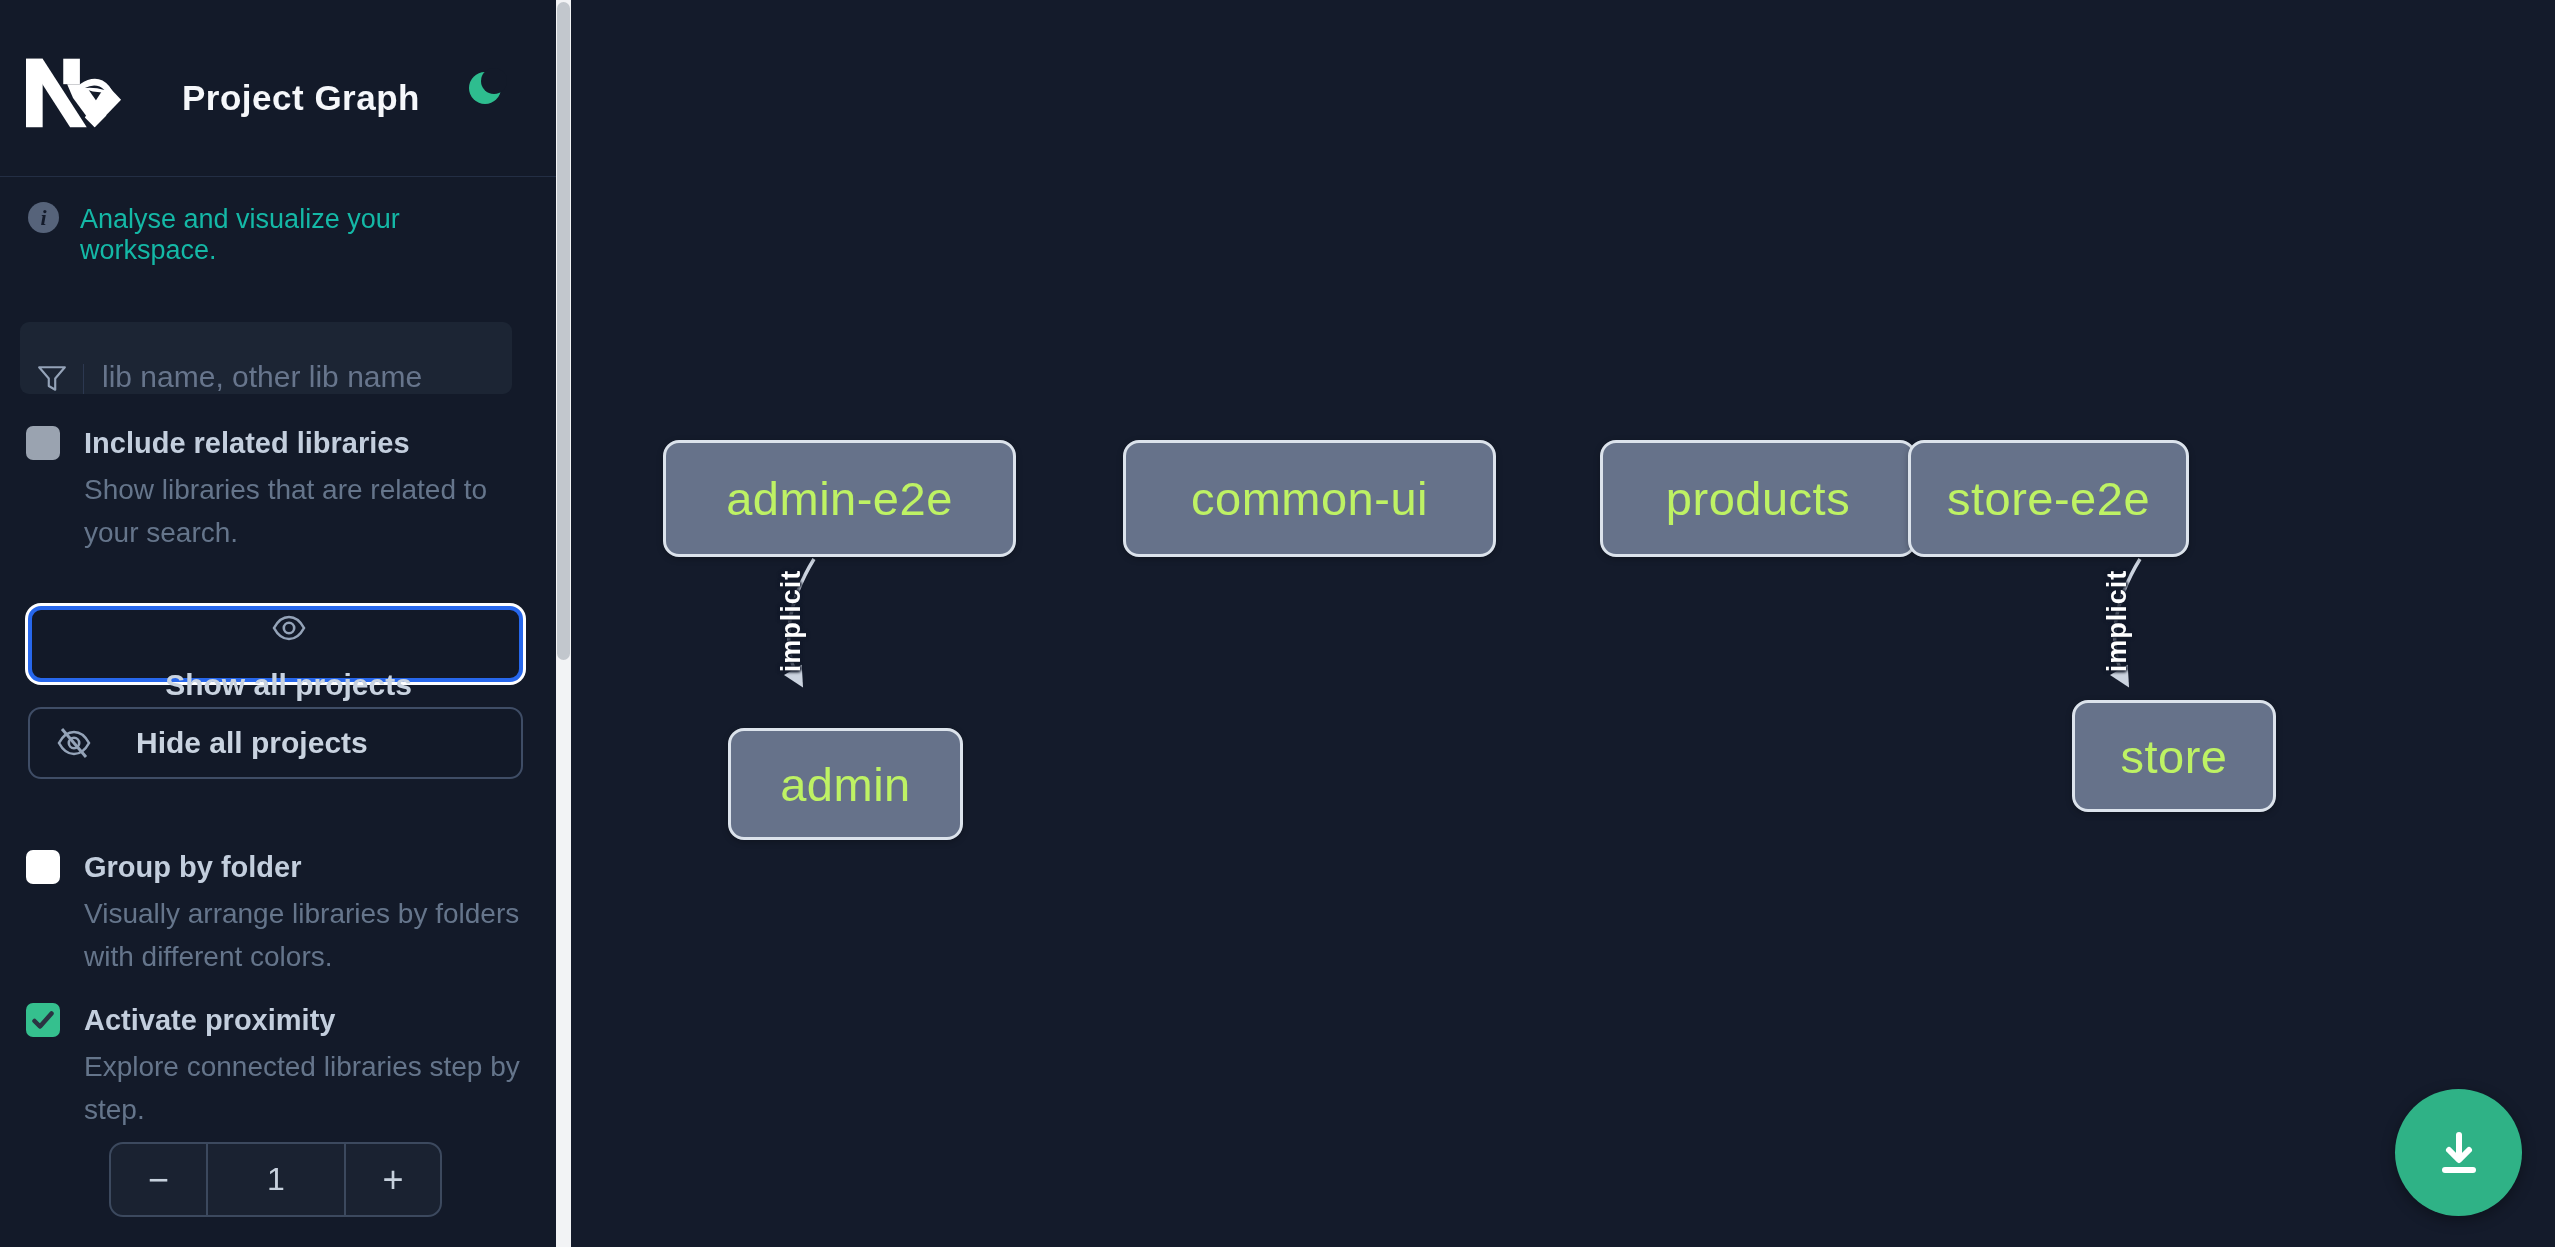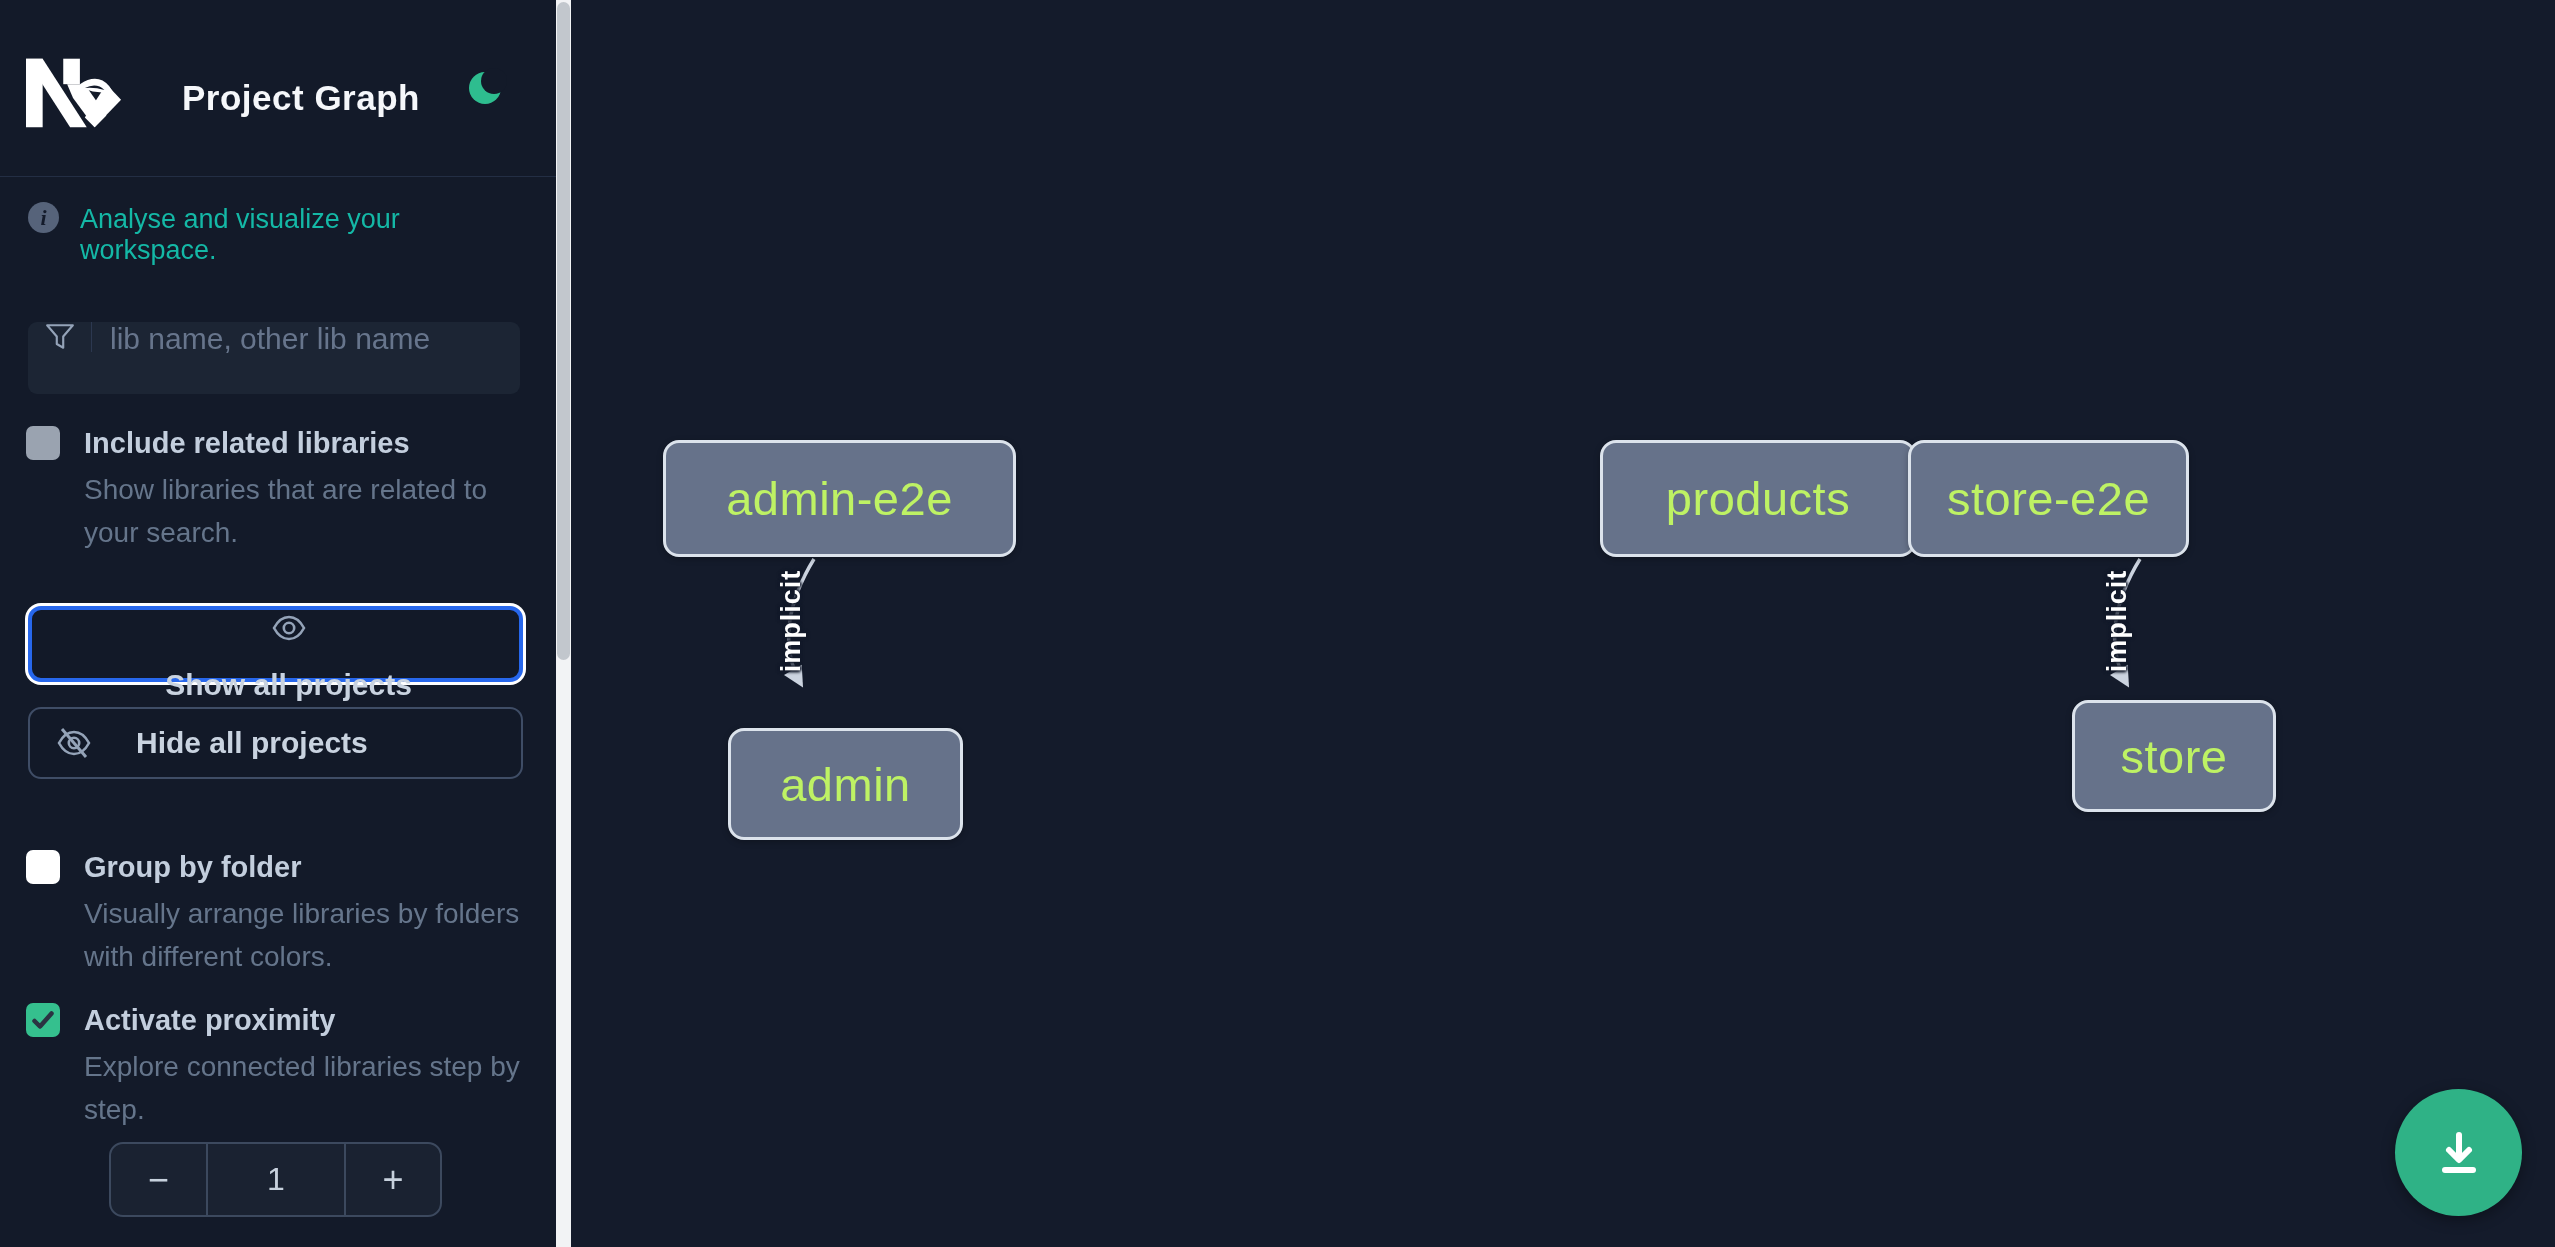--- a/index.html
+++ b/index.html
@@ -54,22 +54,22 @@
     background:#56637a;color:#141b2b;font-size:22px;font-weight:700;
     display:flex;align-items:center;justify-content:center;font-style:italic;
     font-family:"Liberation Serif","DejaVu Serif",serif;
   }
   .intro-text{
     position:absolute;left:52px;top:4px;width:440px;
     font-size:27px;color:#14b8a6;
   }
   
   .filter-box{
-    position:absolute;left:28px;top:322px;width:492px;height:72px;
-    background:var(--input-bg);border-radius:9px;display:flex;align-items:flex-start;
+    position:absolute;left:20px;top:322px;width:492px;height:72px;
+    background:var(--input-bg);border-radius:9px;display:flex;align-items:flex-end;
     overflow:hidden;
   }
   .filter-icon-cell{
     width:64px;display:flex;align-items:center;justify-content:center;
     border-right:1px solid var(--input-divider);flex:none;
   }
   .filter-input{
     flex:1;background:transparent;border:none;outline:none;
     font-size:30px;color:#dbe3ee;padding:0 18px;
     font-family:"Liberation Sans","DejaVu Sans",sans-serif;
@@ -264,20 +264,21 @@
     <marker id="arrowhead" viewBox="0 0 12 12" refX="9" refY="6" markerWidth="7" markerHeight="7" orient="auto-start-reverse">
       <path d="M1 1 L11 6 L1 11 Z" fill="#ccd4e0"></path>
     </marker>
   </defs>
 <path d="M 814 559 C 790 598, 778 644, 801 684" class="edge" marker-end="url(#arrowhead)"></path>
     <path d="M 2140 559 C 2116 598, 2104 644, 2127 684" class="edge" marker-end="url(#arrowhead)"></path>
   </svg>
 
 <div id="graph-layer">
     <div class="gnode" style="left: 663px; top: 440px; width: 353px; height: 117px;">admin-e2e</div>
+    <div class="gnode" style="left: 1123px; top: 440px; width: 373px; height: 117px;">common-ui</div>
     <div class="gnode" style="left: 1600px; top: 440px; width: 316px; height: 117px;">products</div>
     <div class="gnode" style="left: 1908px; top: 440px; width: 281px; height: 117px;">store-e2e</div>
     <div class="gnode" style="left: 728px; top: 728px; width: 235px; height: 112px;">admin</div>
     <div class="gnode" style="left: 2072px; top: 700px; width: 204px; height: 112px;">store</div>
     <div class="edge-label" style="left: 791px; top: 621px;">implicit</div>
     <div class="edge-label" style="left: 2117px; top: 621px;">implicit</div>
   </div>
 
 <button class="fab">
   <svg width="56" height="56" viewBox="0 0 56 56" fill="none" stroke="#ffffff" stroke-width="6" stroke-linecap="round" stroke-linejoin="round">

